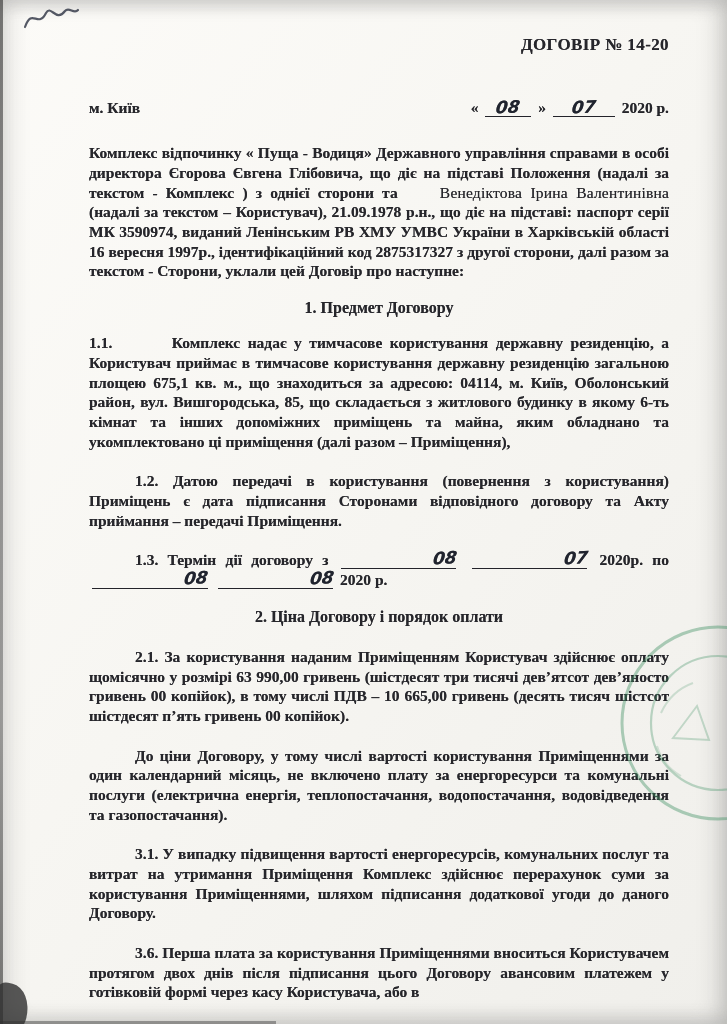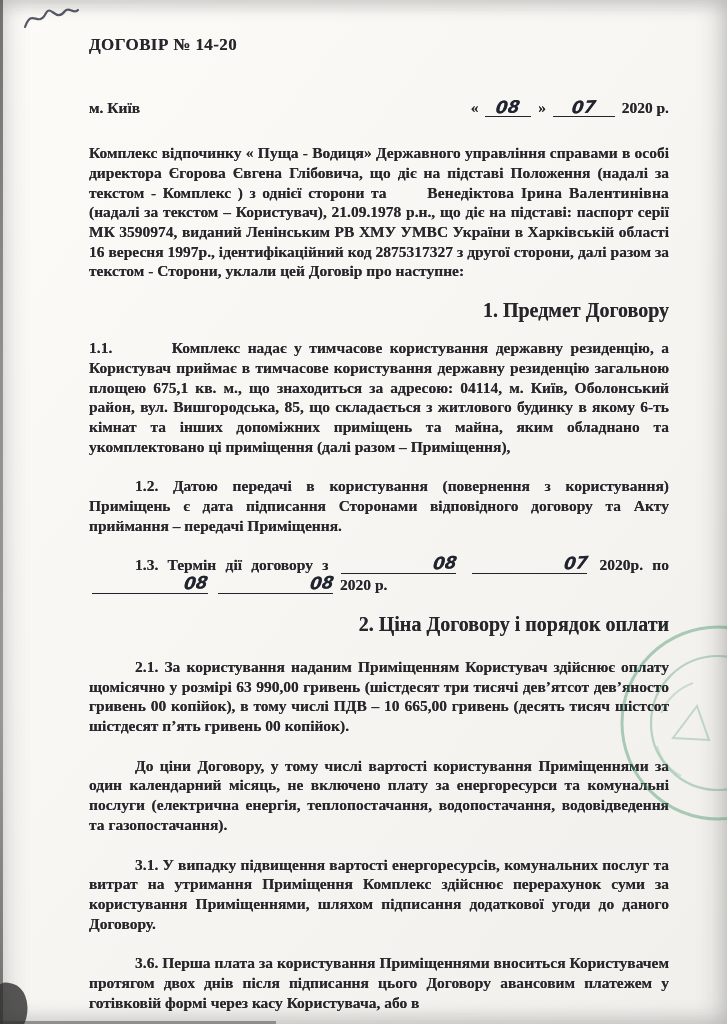--- a/index.html
+++ b/index.html
@@ -36,21 +36,21 @@
 
   
   .content {
     position:absolute; left:89px; top:26px; width:580px;
     color:#26262b;
     font-size:15.5px; line-height:1.27; font-weight:700;
     text-align:justify;
     text-shadow:0 0 .4px rgba(25,25,30,.65);
   }
   .title {
-    margin:8px 0 2px; text-align:left;
+    margin:8px 0 2px; text-align:right;
     font-size:17px; letter-spacing:.4px;
   }
   .subtitle { text-align:center; font-size:16px; line-height:1.3; }
   .meta-row {
     display:flex; justify-content:space-between; align-items:flex-end;
     margin-top:42px; margin-bottom:16px;
     font-size:15.5px;
   }
   .date-group { white-space:nowrap; }
   .blank {
@@ -62,25 +62,25 @@
   .blank.day   { min-width:46px; }
   .blank.month { min-width:62px; }
   .hand {
     font-family:"DejaVu Sans", sans-serif;
     font-style:italic; font-weight:600; font-size:17px;
     color:#20242f;
     display:inline-block; transform:skewX(-10deg) rotate(-3deg);
   }
   .para { margin:0 0 5px; }
   .intro { margin-top:26px; }
-  .strong-name { font-weight:700; letter-spacing:.2px;margin-left:34px; }
+  .strong-name { font-weight:400; letter-spacing:.2px;margin-left:34px; }
   .ind { text-indent:46px;margin-top:20px; }
   .sec {
-    margin:17px 0 15px; text-align:right;
-    font-size:20px;
+    margin:17px 0 15px; text-align:center;
+    font-size:16px;
   }
   .term { white-space:normal; }
 </style>
 </head>
 <body>
 
 <div class="scan-page">
 
   <div class="edge-left"></div>
   <div class="edge-bottom"></div>

